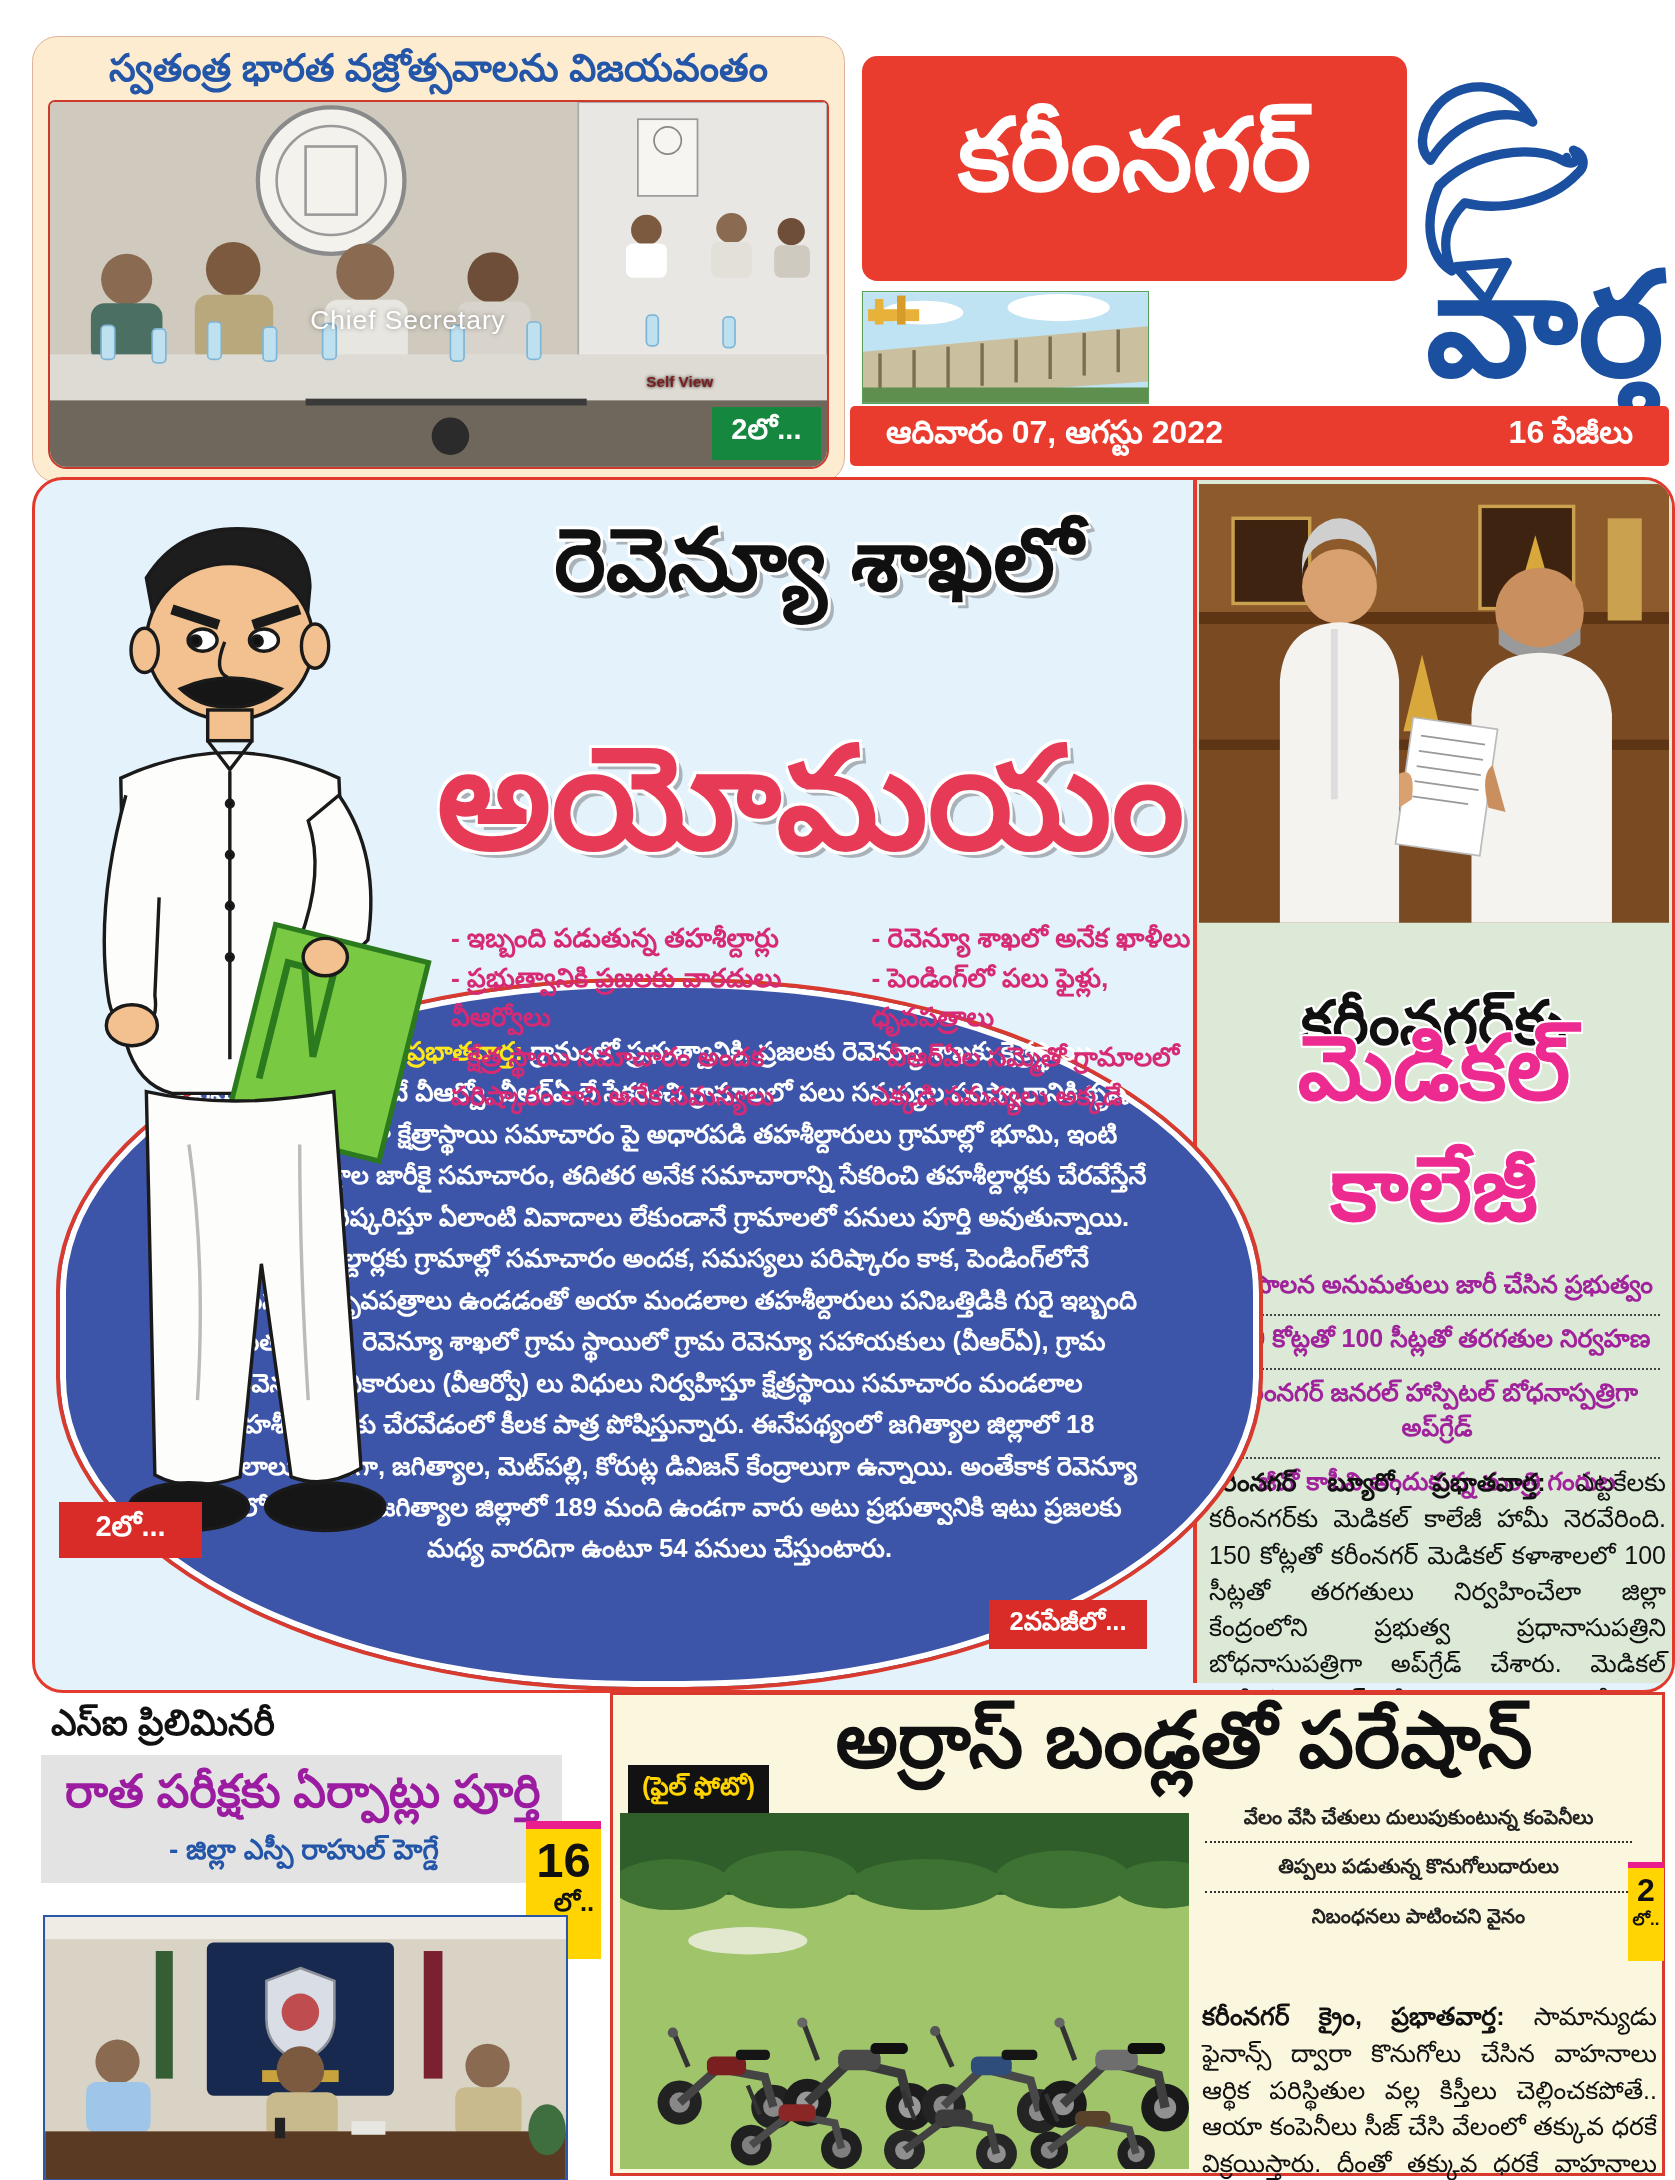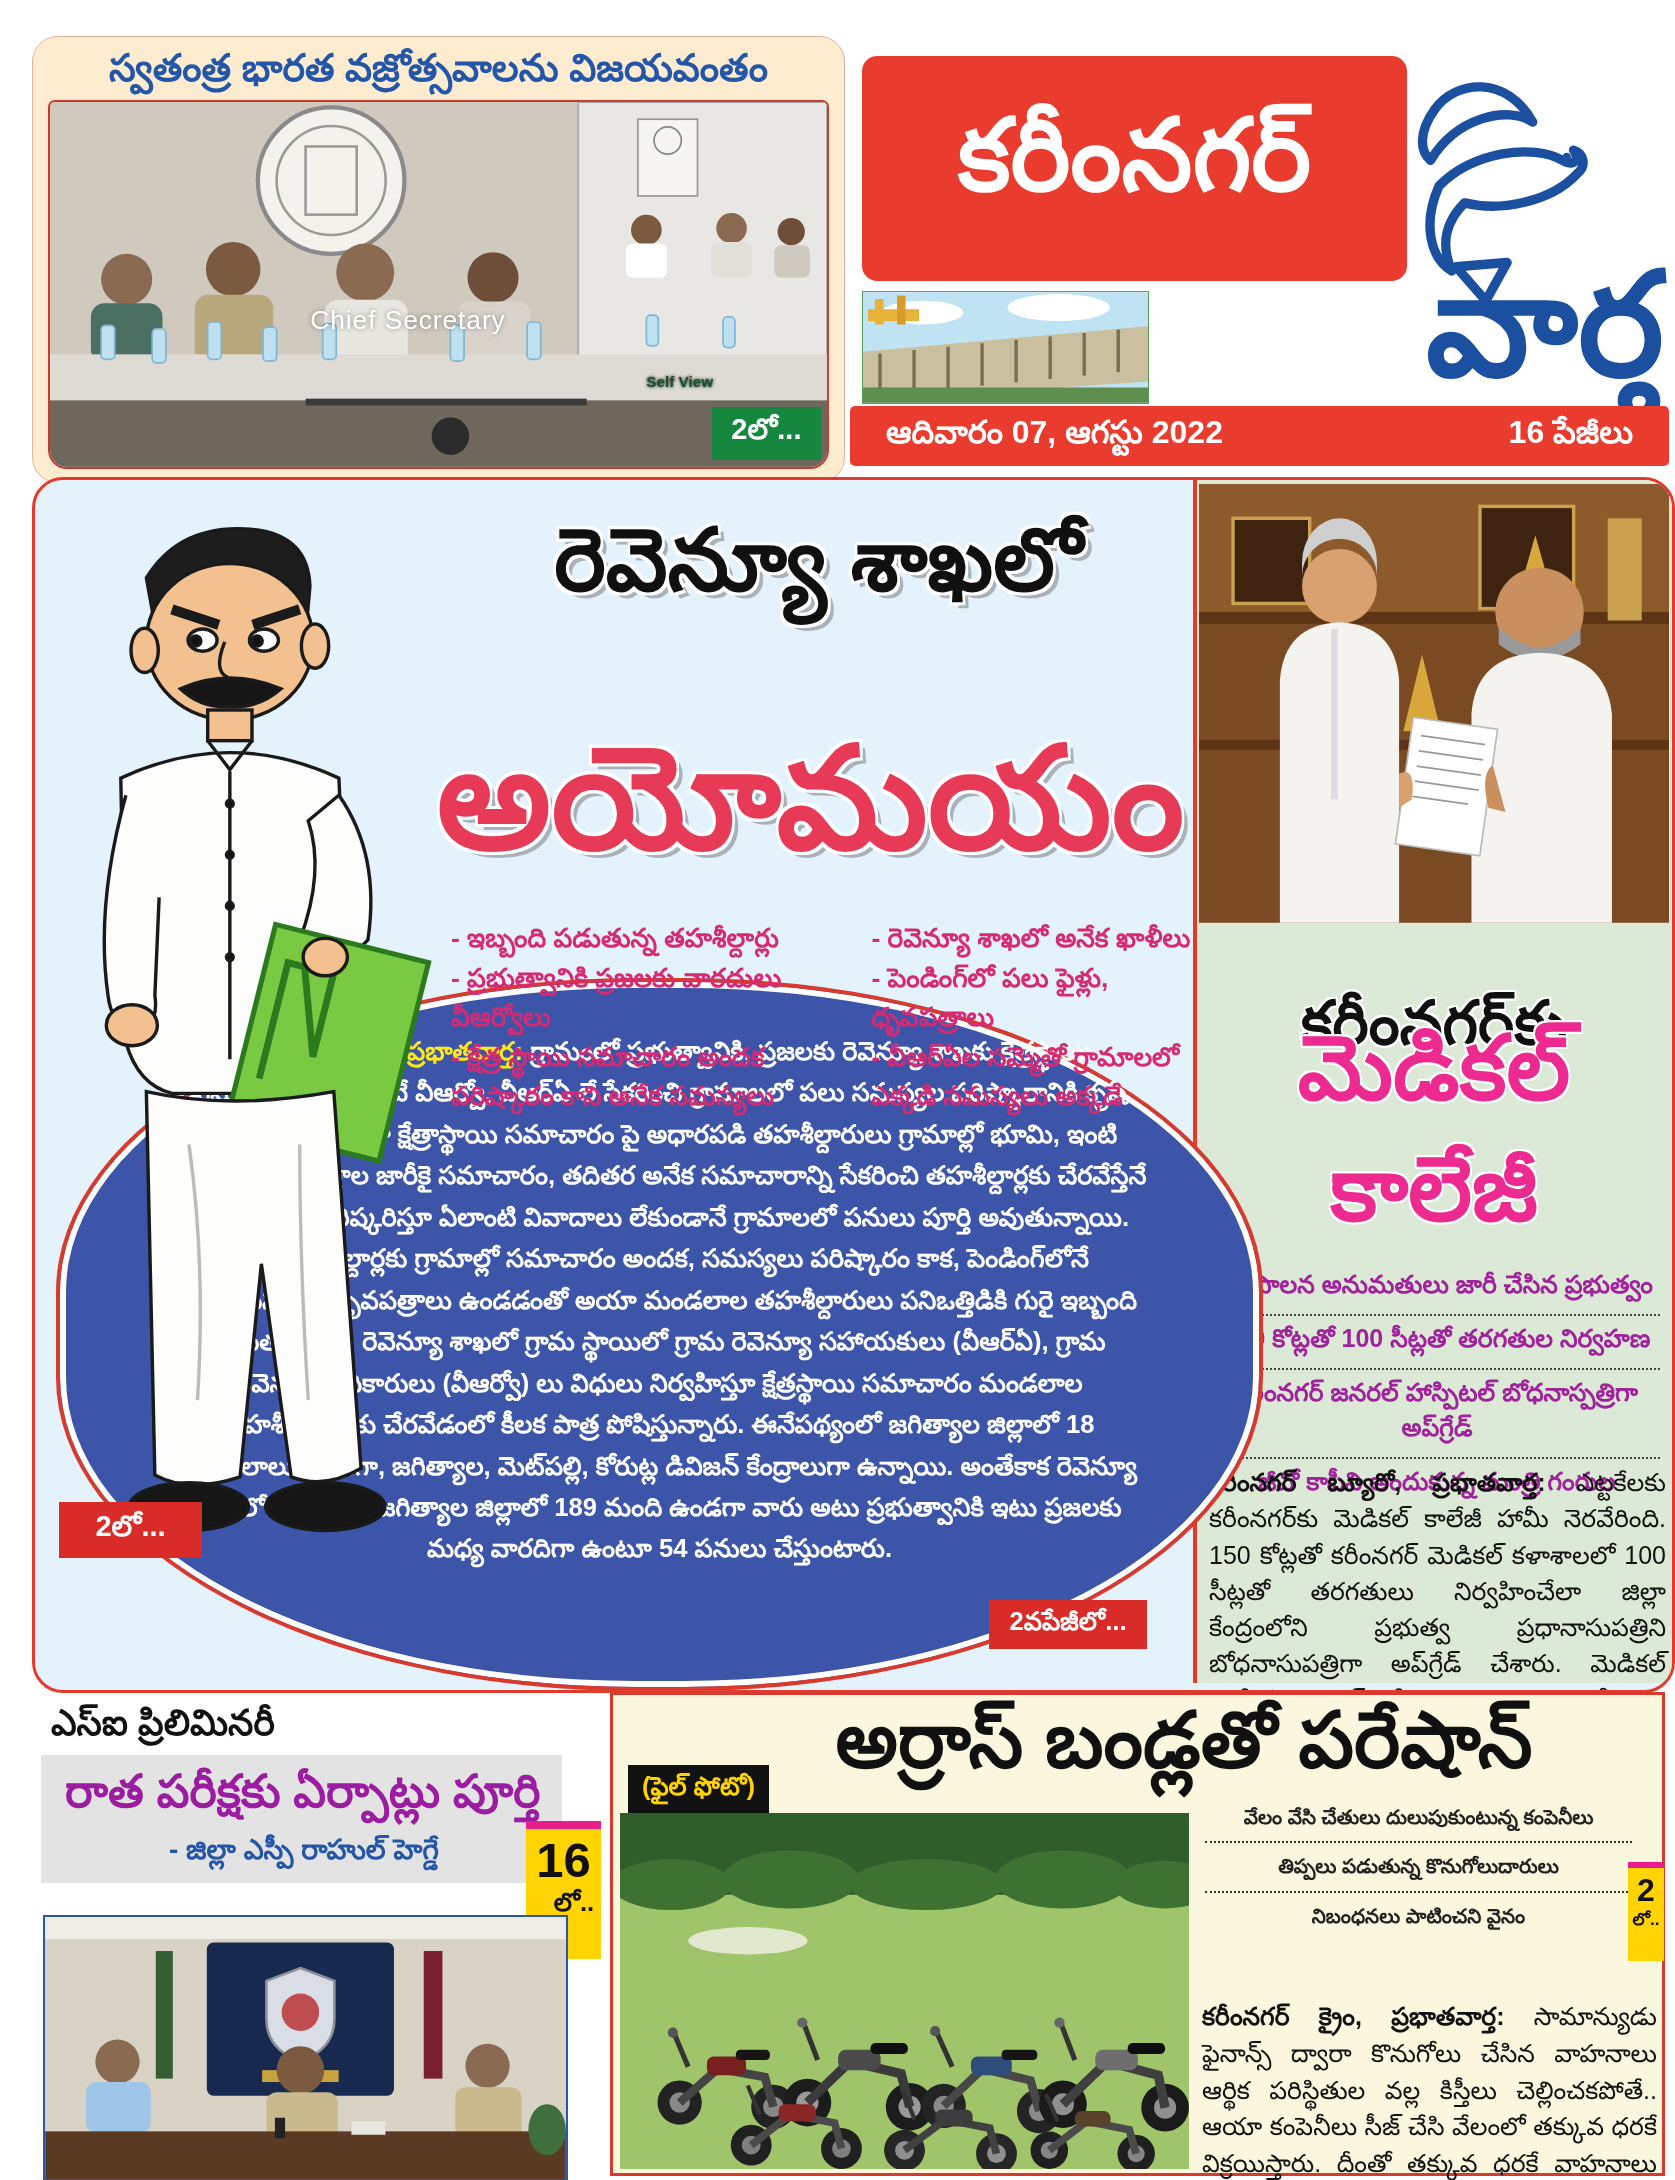--- a/index.html
+++ b/index.html
@@ -110,21 +110,21 @@
             <rect x="470" y="262" width="16" height="42" rx="5"></rect>
           <rect x="560" y="258" width="16" height="44" rx="5"></rect>
             <rect x="700" y="250" width="14" height="36" rx="5"></rect>
           <rect x="790" y="252" width="14" height="36" rx="5"></rect>
         </g>
         <rect x="0" y="350" width="912" height="78" fill="#6f675c"></rect>
         <circle cx="470" cy="392" r="22" fill="#2b2b2b"></circle>
         <rect x="300" y="348" width="330" height="8" fill="#3a3a3a"></rect>
       </svg>
       <div class="abs ov-white" style="left:260px;top:203px;">Chief Secretary</div>
-      <div class="abs" style="left:596px;top:271px;color:#14532d;font-size:15.3px;font-weight:bold;text-shadow:0 0 3.4px #000;">Self View</div>
+      <div class="abs" style="left:596px;top:271px;color:#7f1d1d;font-size:15.3px;font-weight:bold;text-shadow:0 0 3.4px #000;">Self View</div>
       <div class="abs badge-green" style="right:6.8px;bottom:6.8px;">2లో...</div>
     </div>
   </div>
 
   <div class="abs mast-red">
     <span>కరీంనగర్</span>
   </div>
   <div class="abs" style="left:1405px;top:58px;width:183px;height:243px;z-index:2;">
     <svg width="183" height="243" viewBox="0 0 215 285">
       <g fill="#ffffff" stroke="#1b4fa0" stroke-width="11" stroke-linejoin="round">

